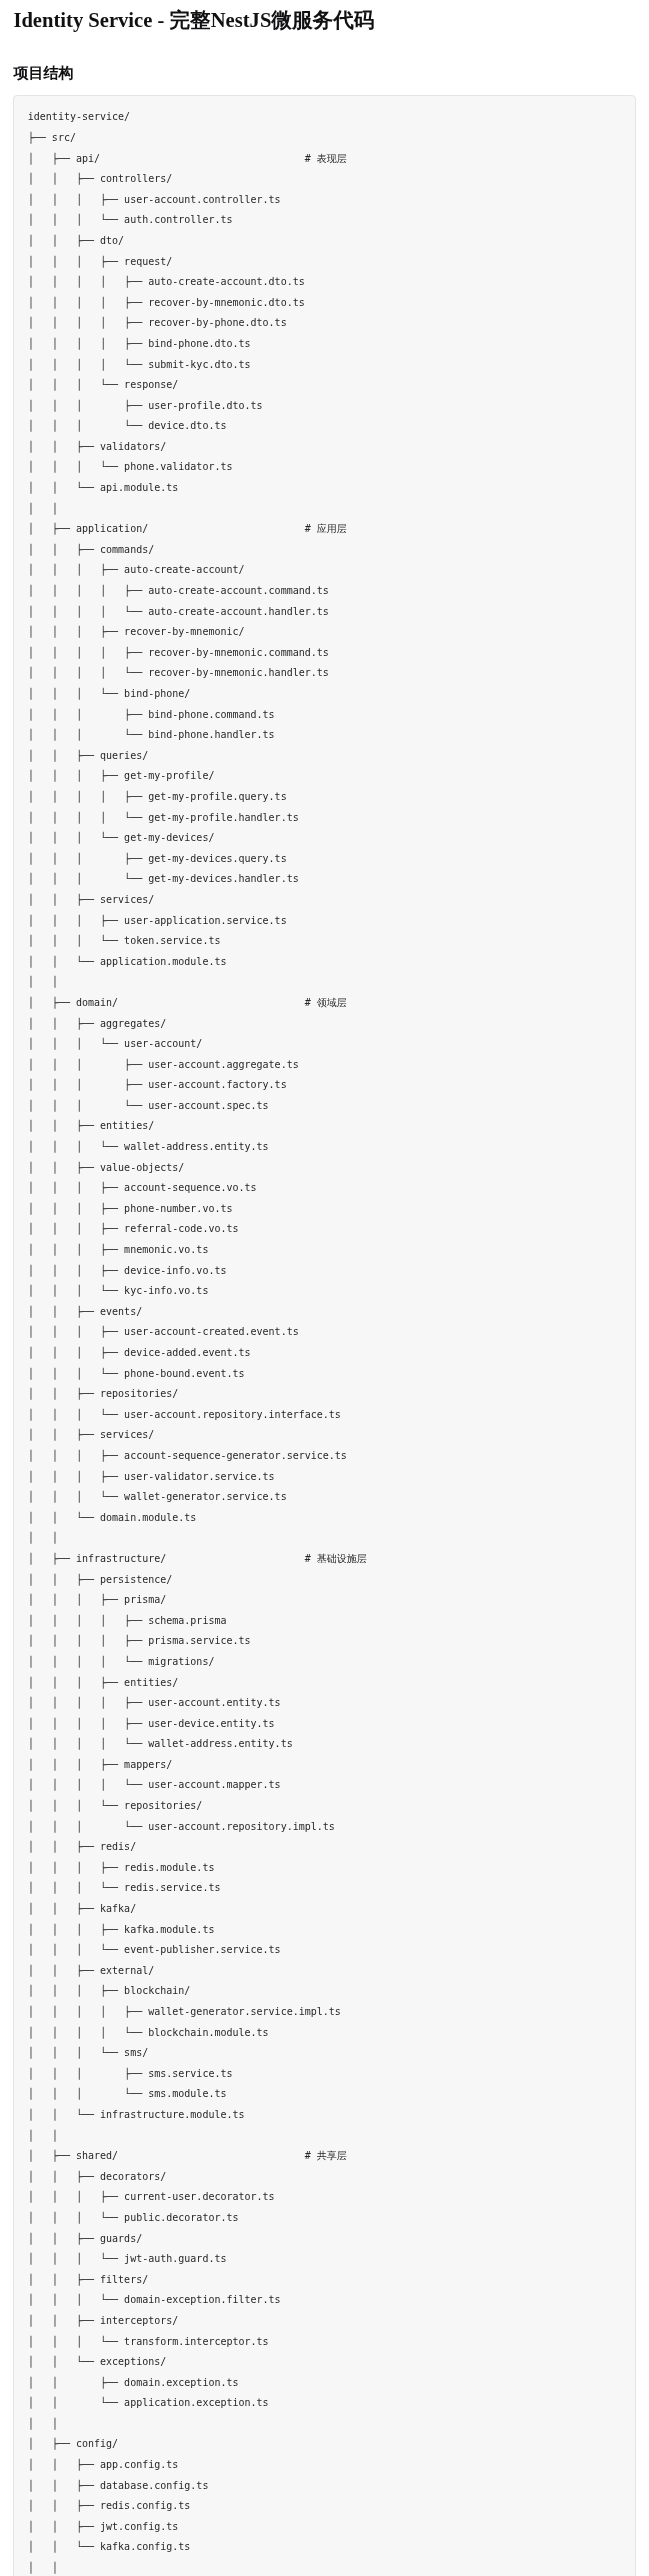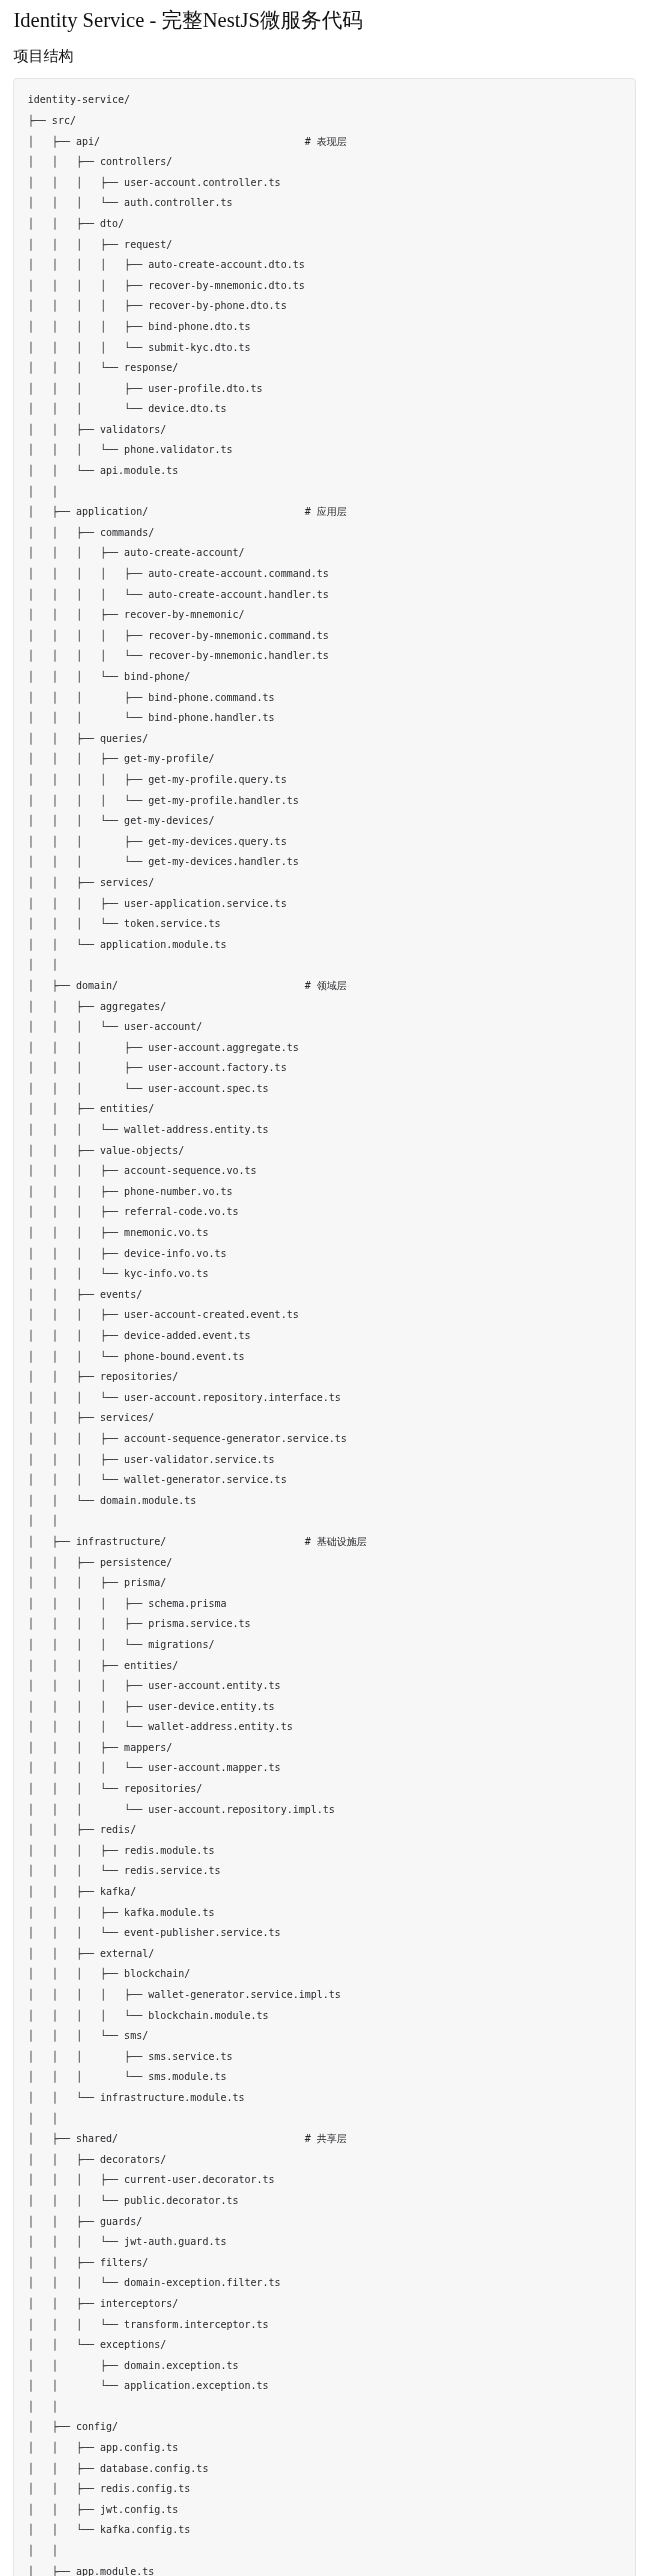--- a/index.html
+++ b/index.html
@@ -10,29 +10,29 @@
     color: #151517;
     font-family: "Liberation Serif", serif;
   }
   .page {
     padding: 8.2px 13.4px 8.2px 13.4px;
   }
   .page-title {
     font-family: "Liberation Serif", serif;
     font-size: 20.6px;
     line-height: 25px;
-    font-weight: 400;
-    margin: 0 0 14px 0;
+    font-weight: 700;
+    margin: 0 0 31px 0;
     color: #111113;
   }
   .section-heading {
     font-family: "Liberation Serif", serif;
     font-size: 15px;
     line-height: 18.5px;
-    font-weight: 400;
+    font-weight: 700;
     margin: 0 0 12.4px 0;
     color: #111113;
   }
   .code-block {
     background: #f7f7f8;
     border: 0.5px solid #e4e4e7;
     border-radius: 4.1px;
     padding: 11.3px 13.4px;
     margin: 0;
     font-family: "DejaVu Sans Mono", monospace;

